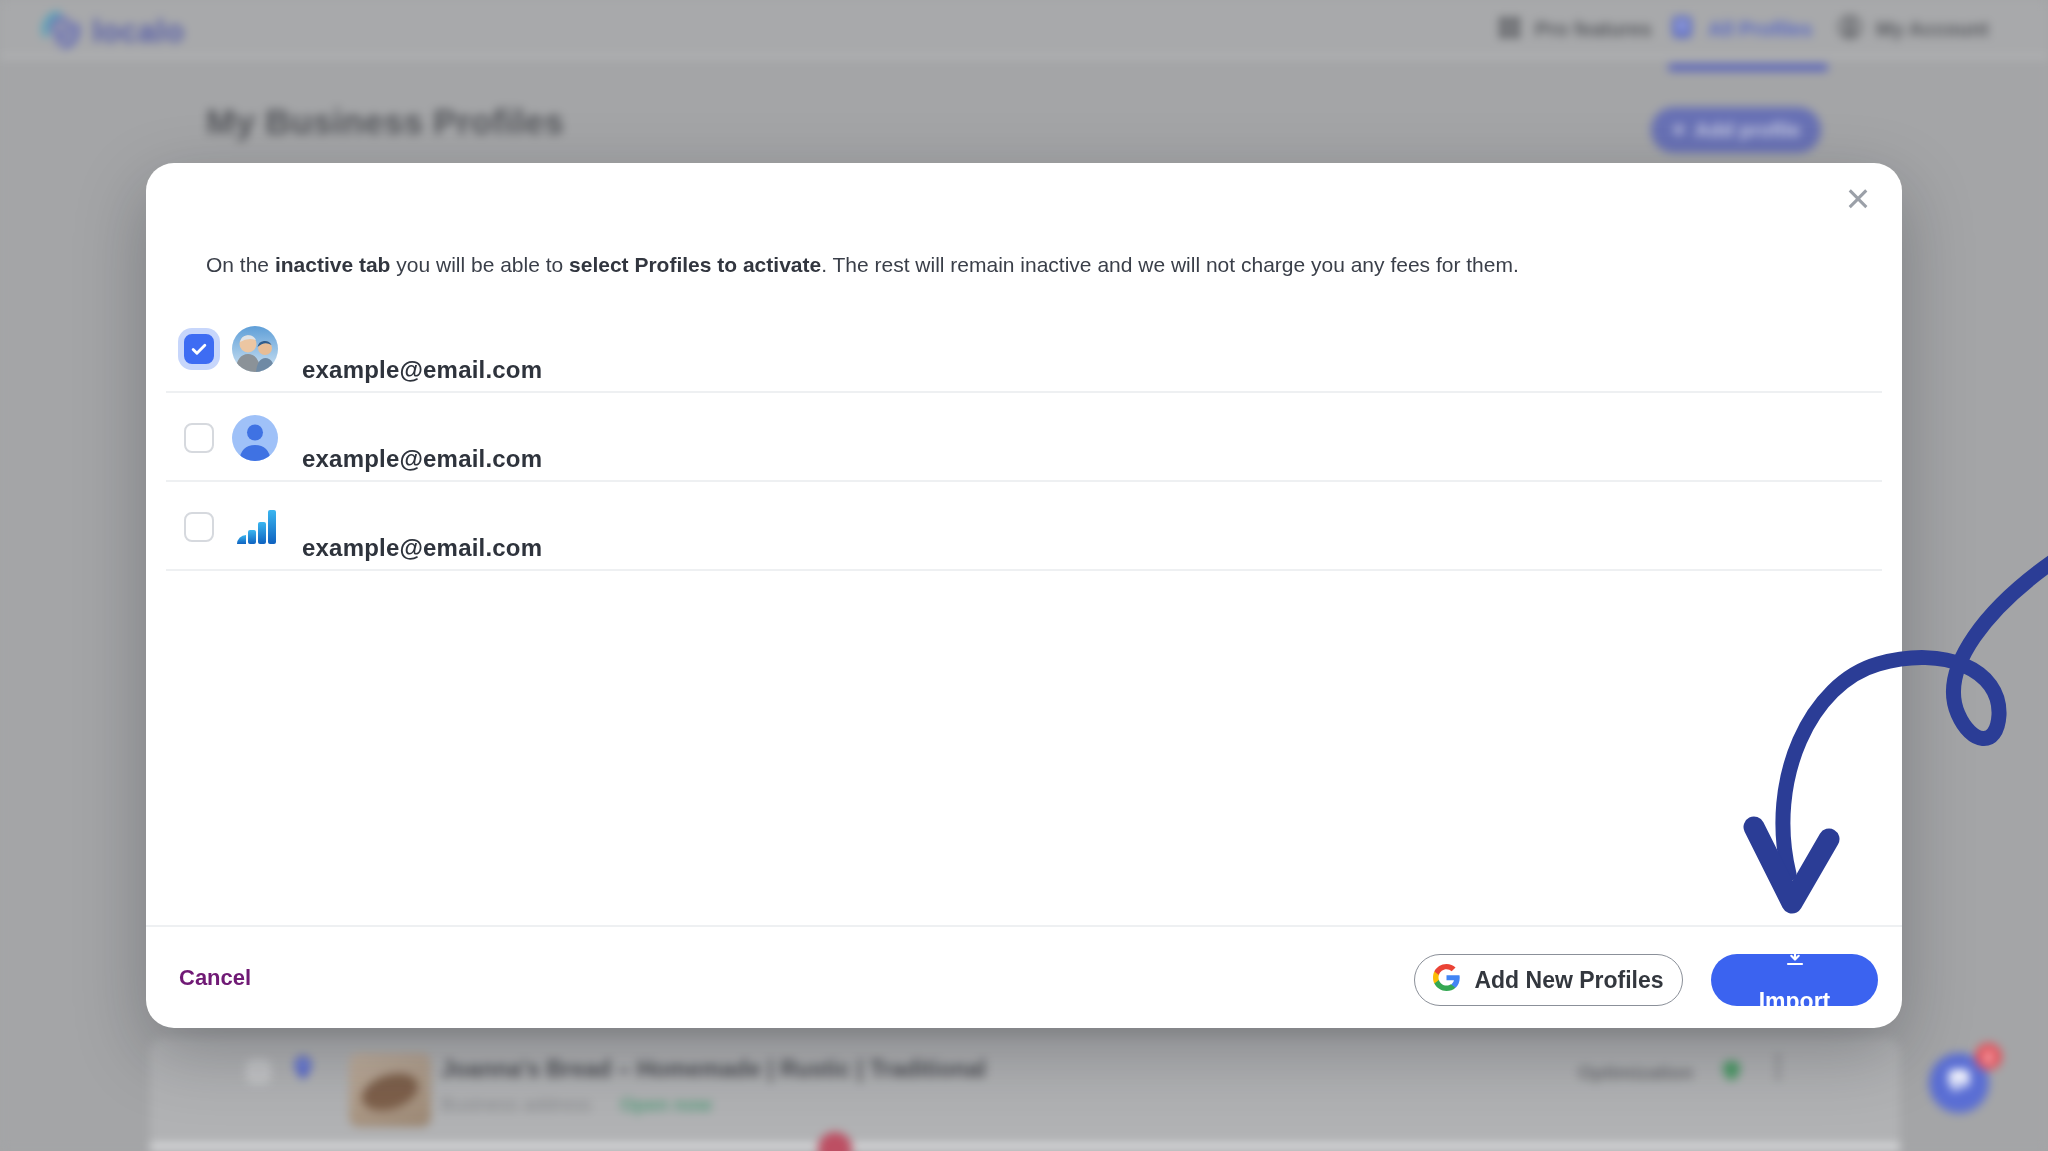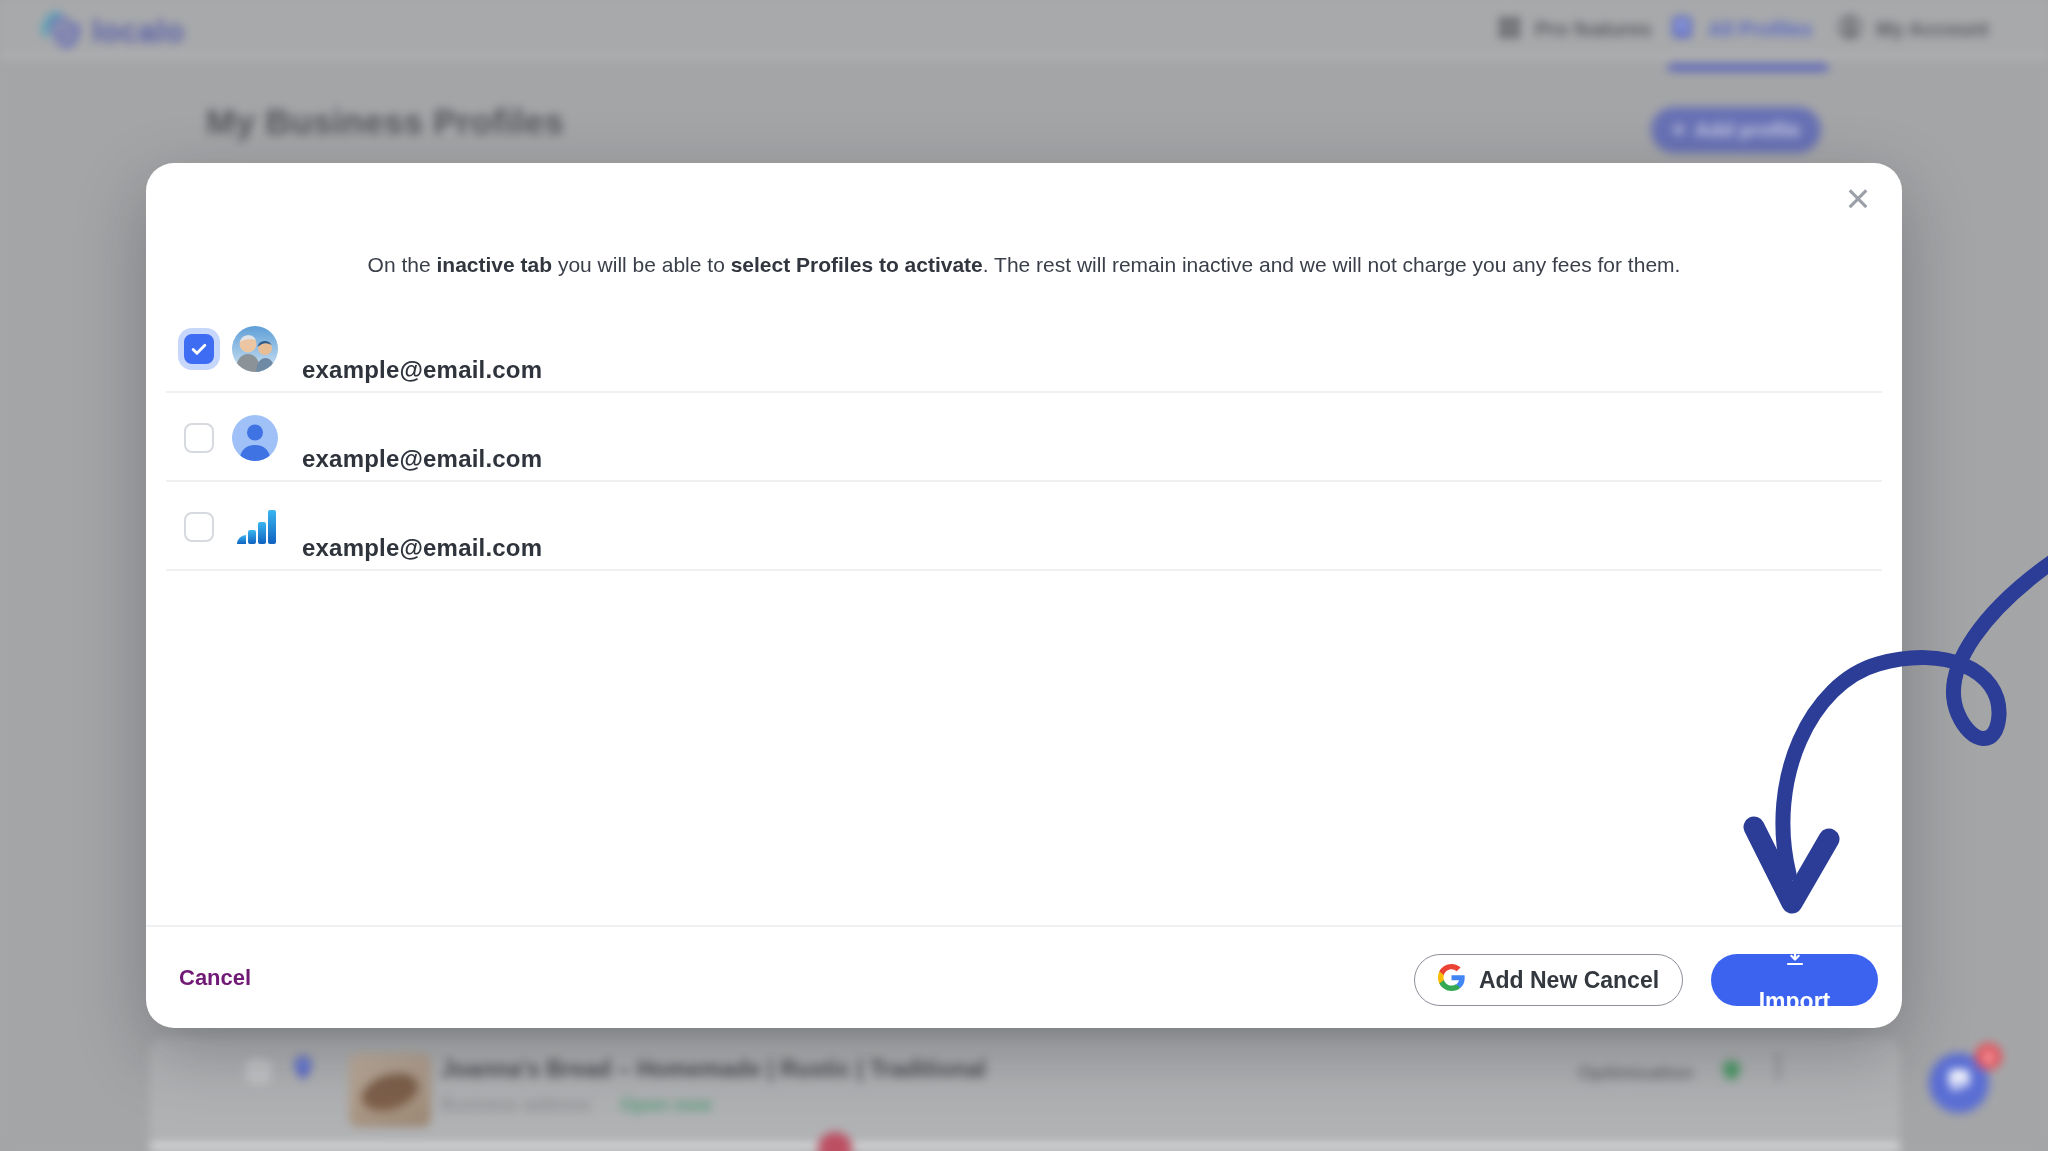--- a/index.html
+++ b/index.html
@@ -37,21 +37,21 @@
   .bg-strip{position:absolute;left:0;top:105px;width:1750px;height:8px;background:#d8d9db;}
   .bg-redpin{position:absolute;left:818px;top:1132px;width:34px;height:34px;border-radius:50%;background:#bd4f63;}
 
   .chat{position:absolute;left:1929px;top:1053px;width:60px;height:60px;border-radius:50%;background:#5a6ed4;display:flex;align-items:center;justify-content:center;}
   .chat-badge{position:absolute;left:1975px;top:1043px;width:27px;height:27px;border-radius:50%;background:#e4545e;color:#fff;font-size:15px;font-weight:700;display:flex;align-items:center;justify-content:center;}
 
   
   .modal{position:absolute;left:146px;top:163px;width:1756px;height:865px;border-radius:28px;background:#fff;box-shadow:0 24px 70px rgba(18,20,30,.28);z-index:20;}
   .modal-close{position:absolute;top:14px;right:22px;width:44px;height:44px;display:flex;align-items:center;justify-content:center;font-size:42px;font-weight:300;color:#9ba0a8;cursor:pointer;line-height:1;}
   .modal-title{position:absolute;top:20px;left:60px;right:60px;text-align:center;font-size:35px;font-weight:800;color:#2f343c;letter-spacing:.2px;}
-  .modal-sub{position:absolute;top:90px;left:60px;right:60px;text-align:center;font-size:21px;color:#3a3f49;}
+  .modal-sub{position:absolute;top:90px;left:60px;right:60px;font-size:21px;color:#3a3f49;}
   .modal-sub .b{font-weight:700;color:#32363f;}
 
   .rows{position:absolute;top:141px;left:0;right:0;}
   .account-row{position:relative;height:89px;display:flex;align-items:center;padding-left:38px;cursor:pointer;}
   .account-row:after{content:"";position:absolute;left:20px;right:20px;bottom:0;height:2px;background:#eef0f2;}
   .cbx{width:30px;height:30px;border-radius:8px;border:2px solid #d6d9de;background:#fff;flex:0 0 auto;display:flex;align-items:center;justify-content:center;cursor:pointer;}
   .cbx svg{visibility:hidden;}
   .cbx.on{background:#3e6cf3;border-color:#3e6cf3;box-shadow:0 0 0 6px #c7d6fb;}
   .cbx.on svg{visibility:visible;}
   .avatar{width:46px;height:46px;margin-left:18px;flex:0 0 auto;}
@@ -261,21 +261,21 @@
 
       <div class="btn-add">
         <span>
           <svg width="27" height="27" viewBox="0 0 48 48">
             <path fill="#4285F4" d="M47.5 24.5c0-1.57-.14-3.08-.4-4.55H24v9.02h13.22c-.58 3.02-2.31 5.58-4.91 7.3v6.06h7.95c4.65-4.28 7.24-10.59 7.24-17.83z"></path>
             <path fill="#34A853" d="M24 48c6.48 0 11.93-2.13 15.89-5.81l-7.95-6.06c-2.15 1.45-4.92 2.3-7.94 2.3-6.26 0-11.57-4.22-13.47-9.91H2.34v6.29C6.26 42.62 14.47 48 24 48z"></path>
             <path fill="#FBBC05" d="M10.53 28.52c-.48-1.45-.76-2.99-.76-4.52s.28-3.07.76-4.52v-6.29H2.34C.85 16.09 0 19.94 0 24s.85 7.91 2.34 10.81l8.19-6.29z"></path>
             <path fill="#EA4335" d="M24 9.49c3.54 0 6.71 1.22 9.21 3.6l6.85-6.85C35.91 2.38 30.47 0 24 0 14.47 0 6.26 5.38 2.34 13.19l8.19 6.29C12.43 13.71 17.74 9.49 24 9.49z"></path>
           </svg>
         </span>
-        <span>Add New Cancel</span>
+        <span>Add New Profiles</span>
       </div>
 
       <div class="btn-import">
         <span>
           <svg width="24" height="24" viewBox="0 0 24 24" fill="none" stroke="#fff" stroke-width="2.2" stroke-linecap="round" stroke-linejoin="round">
             <path d="M12 4v9"></path>
               <path d="M8.3 9.8L12 13.5l3.7-3.7"></path>
               <path d="M5 18h14"></path>
           </svg>
         </span>

